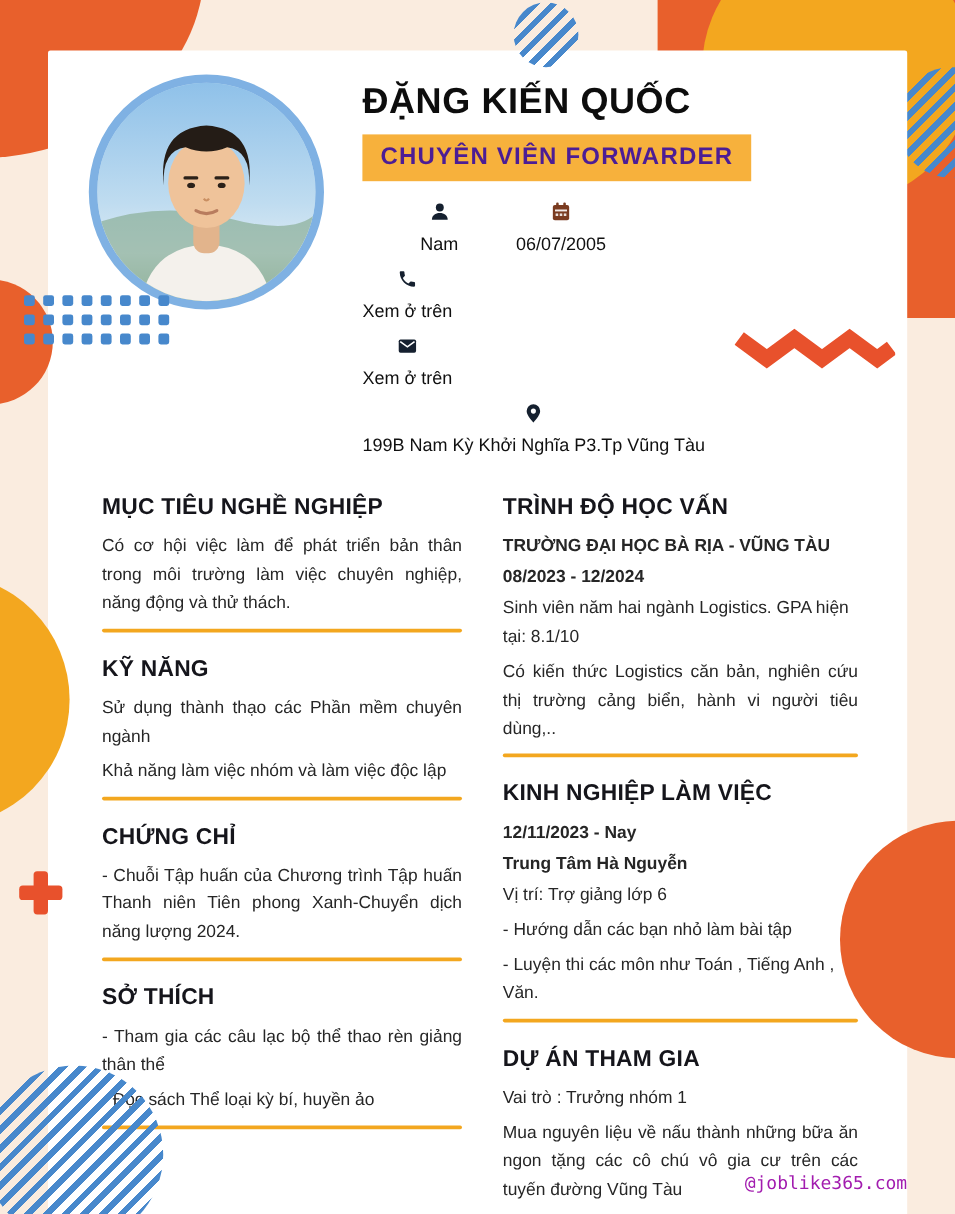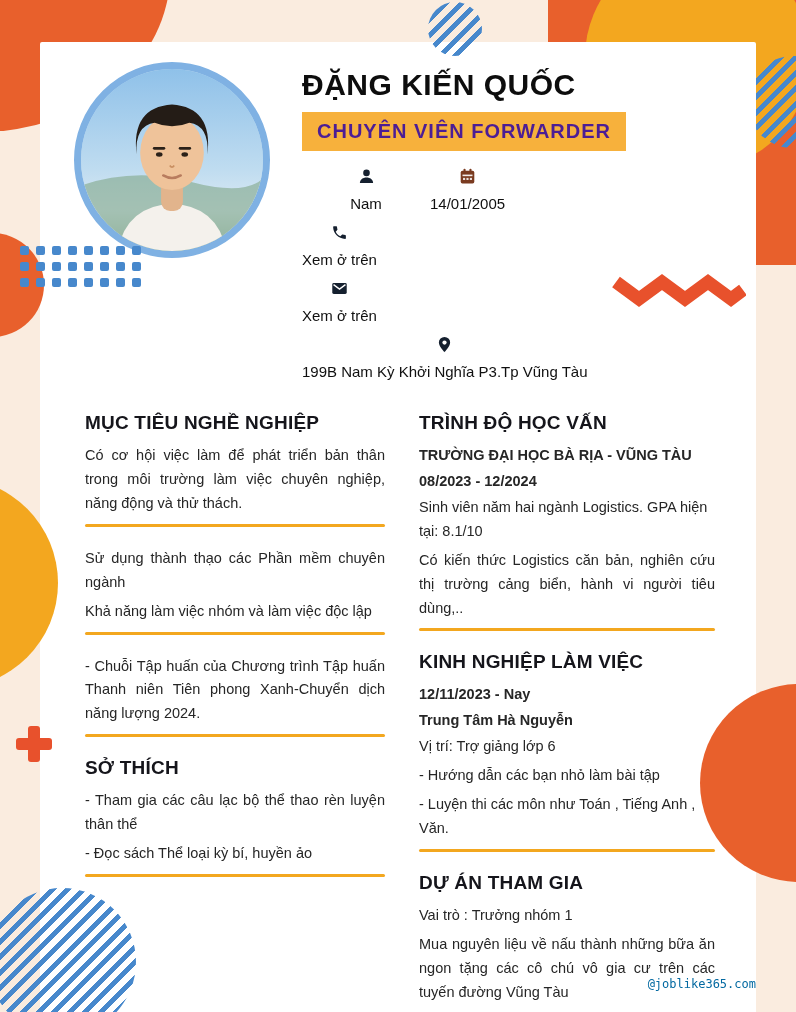--- a/index.html
+++ b/index.html
@@ -57,21 +57,21 @@
   .col-left{width:300px; flex:none;}
   .col-right{width:296px; flex:none;}
   h2{font-size:19px; font-weight:bold; color:#15151B; letter-spacing:.2px; margin-bottom:10px;}
   .columns p{font-size:14.5px; line-height:1.65; margin-bottom:5px; text-align:justify;}
   .columns p.b{font-weight:bold; text-align:left; margin-bottom:2px;}
   .columns p.l{text-align:left;}
   .rule{height:3px; background:var(--yellow); border-radius:2px; margin:8px 0 20px;}
   
   .watermark{
     position:absolute; right:40px; top:977px; z-index:6;
-    font-family:"DejaVu Sans Mono", monospace; font-size:12px; color:#0369a1;
+    font-family:"DejaVu Sans Mono", monospace; font-size:15px; color:#a21caf;
   }
 </style>
 </head>
 <body>
 
 <div class="canvas">
 
   <div class="deco blob-top-left"></div>
   <div class="deco orange-top-right"></div>
   <div class="deco yellow-circle-top-right"></div>
@@ -124,21 +124,21 @@
             <span class="contact">
               <svg class="cicon" viewBox="0 0 16 16">
                 <rect x="1.6" y="2.6" width="12.8" height="12" rx="1.6" fill="#7A3B20"></rect>
                 <rect x="4.2" y="0.8" width="2" height="3.4" rx="0.9" fill="#7A3B20"></rect>
                 <rect x="9.8" y="0.8" width="2" height="3.4" rx="0.9" fill="#7A3B20"></rect>
                 <rect x="3.3" y="6.2" width="9.4" height="1.5" fill="#FFFFFF" opacity=".9"></rect>
                 <rect x="3.8" y="9.3" width="2" height="2" fill="#FFFFFF" opacity=".85"></rect>
                 <rect x="7" y="9.3" width="2" height="2" fill="#FFFFFF" opacity=".85"></rect>
                 <rect x="10.2" y="9.3" width="2" height="2" fill="#FFFFFF" opacity=".85"></rect>
               </svg>
-              <span>14/01/2005</span>
+              <span>06/07/2005</span>
             </span>
           </li>
           <li>
             <span class="contact">
               <svg class="cicon" viewBox="0 0 24 24">
                 <path fill="#15202F" d="M6.62 10.79c1.44 2.83 3.76 5.14 6.59 6.59l2.2-2.2c.27-.27.67-.36 1.02-.24 1.12.37 2.33.57 3.57.57.55 0 1 .45 1 1V20c0 .55-.45 1-1 1-9.39 0-17-7.61-17-17 0-.55.45-1 1-1h3.5c.55 0 1 .45 1 1 0 1.25.2 2.45.57 3.57.11.35.03.74-.25 1.02l-2.2 2.2z"></path>
               </svg>
               <span>Xem ở trên</span>
             </span>
           </li>
@@ -166,31 +166,33 @@
 
     <div class="columns">
 
       <div class="col-left">
         <section>
           <h2>MỤC TIÊU NGHỀ NGHIỆP</h2>
           <p>Có cơ hội việc làm để phát triển bản thân trong môi trường làm việc chuyên nghiệp, năng động và thử thách.</p>
           <div class="rule"></div>
         </section>
         <section>
+          <h2>KỸ NĂNG</h2>
           <p>Sử dụng thành thạo các Phần mềm chuyên ngành</p>
           <p>Khả năng làm việc nhóm và làm việc độc lập</p>
           <div class="rule"></div>
         </section>
         <section>
+          <h2>CHỨNG CHỈ</h2>
           <p>- Chuỗi Tập huấn của Chương trình Tập huấn Thanh niên Tiên phong Xanh-Chuyển dịch năng lượng 2024.</p>
           <div class="rule"></div>
         </section>
         <section>
           <h2>SỞ THÍCH</h2>
-          <p>- Tham gia các câu lạc bộ thể thao rèn luyện thân thể</p>
+          <p>- Tham gia các câu lạc bộ thể thao rèn giảng thân thể</p>
           <p>- Đọc sách Thể loại kỳ bí, huyền ảo</p>
           <div class="rule"></div>
         </section>
       </div>
 
       <div class="col-right">
         <section>
           <h2>TRÌNH ĐỘ HỌC VẤN</h2>
           <p class="b">TRƯỜNG ĐẠI HỌC BÀ RỊA - VŨNG TÀU</p>
           <p class="b">08/2023 - 12/2024</p>

